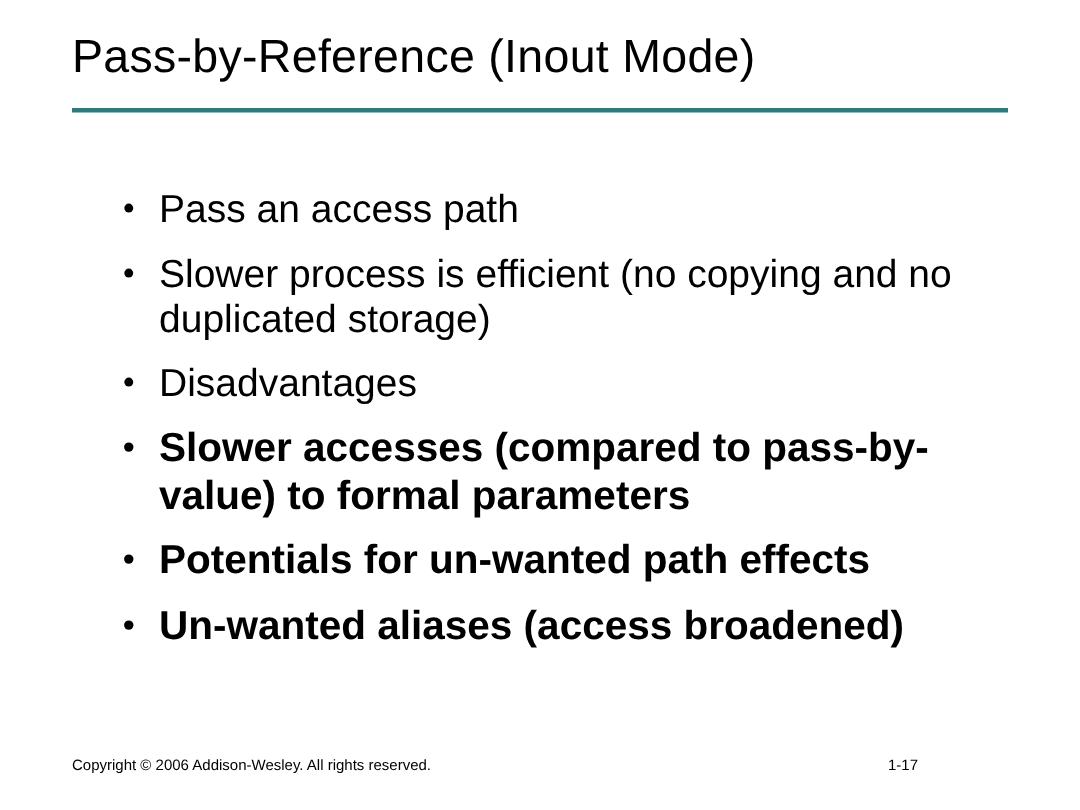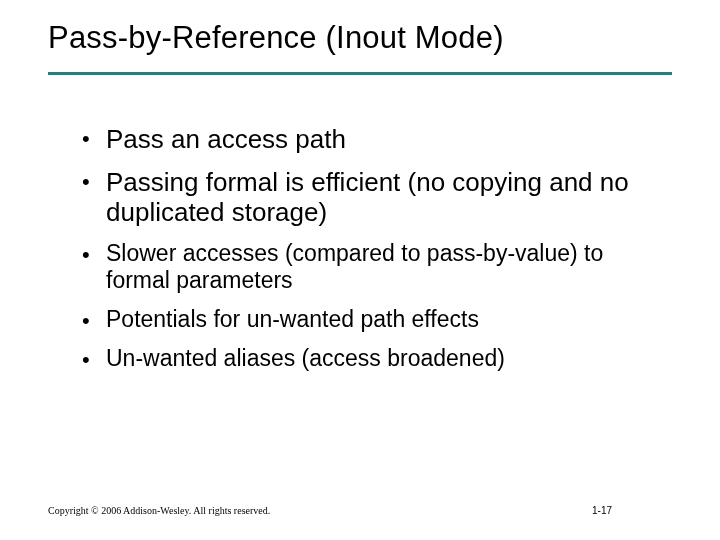--- a/index.html
+++ b/index.html
@@ -58,38 +58,39 @@
     position: absolute;
     left: 0;
     top: 0;
     font-size: 22px;
     line-height: 30px;
     color: #000;
   }
   .sub {
     margin-top: 14px;
     padding-left: 50px;
-    font-size: 23px;
+    font-size: 27px;
+    font-weight: bold;
   }
   .sub li {
     position: relative;
     padding-left: 22px;
     margin: 0;
   }
   .sub li::before {
     content: "–";
     position: absolute;
     left: 0;
     top: 0;
   }
   .footer-left {
     position: absolute;
     left: 48px;
     bottom: 24px;
-    font-family: Liberation Serif, serif;
+    font-family: Liberation Sans, sans-serif;
     font-size: 10px;
     color: #000;
   }
   .footer-right {
     position: absolute;
     right: 48px;
     bottom: 24px;
     font-family: Arial, sans-serif;
     font-size: 10px;
     color: #000;
@@ -99,21 +100,22 @@
 <body>
 
 <div class="slide">
 
   <div class="title">Pass-by-Reference (Inout Mode)</div>
   <div class="rule"></div>
 
   <div class="body">
     <ul>
       <li><span>Pass an access path</span></li>
-      <li><span>Passing formal is efficient (no copying and no duplicated storage)</span></li>
+      <li><span>Slower process is efficient (no copying and no duplicated storage)</span></li>
+      <li><span>Disadvantages</span></li>
     </ul>
     <ul class="sub">
       <li><span>Slower accesses (compared to pass-by-value) to formal parameters</span></li>
       <li><span>Potentials for un-wanted path effects</span></li>
       <li><span>Un-wanted aliases (access broadened)</span></li>
     </ul>
   </div>
 
   <div class="footer-left">Copyright © 2006 Addison-Wesley. All rights reserved.</div>
   <div class="footer-right">1-17</div>

